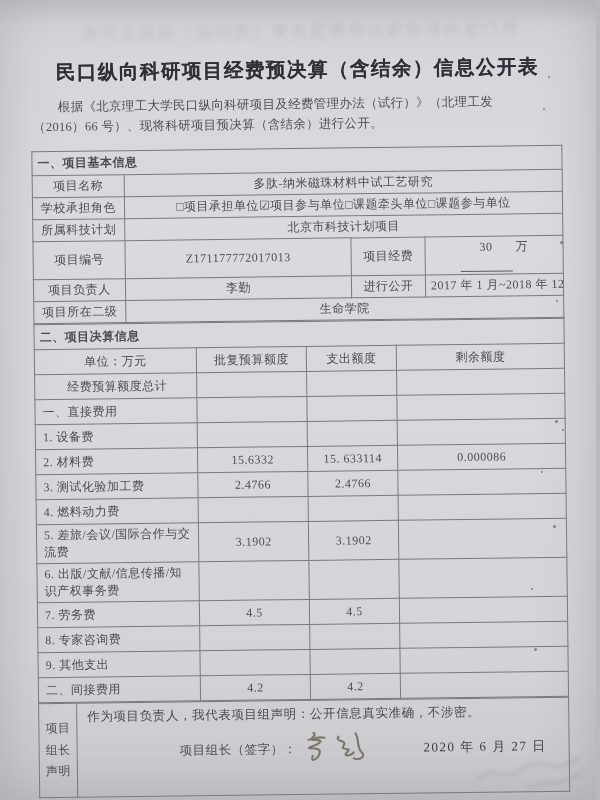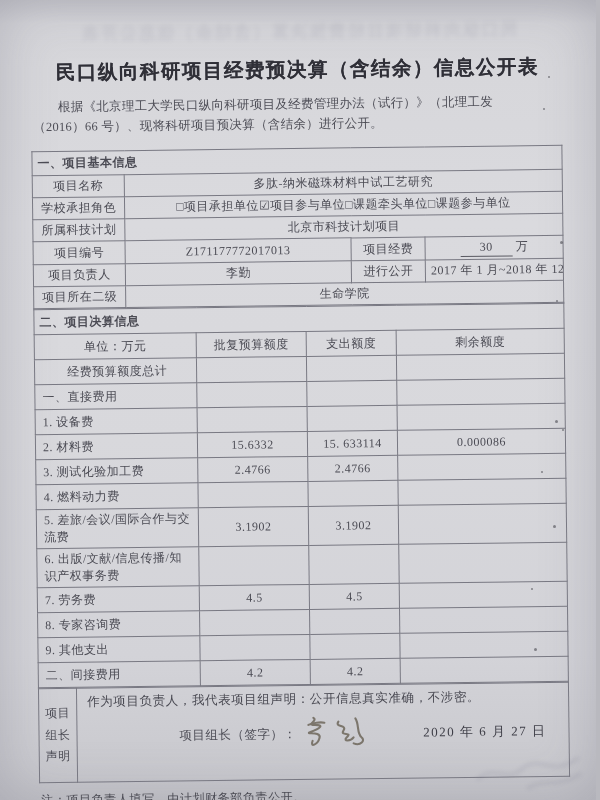--- a/index.html
+++ b/index.html
@@ -34,21 +34,21 @@
   table.t2,table.t3{border-top:0;}
   table.t2 td{height:20px;}
   .sec{font-weight:bold;color:#3b3b43;height:19px;padding-left:7px;letter-spacing:1px;}
   .lbl{text-align:center;color:#50505a;}
   .t2 .lbl{text-align:left;padding-left:7px;}
   .val{text-align:center;color:#55555e;}
   .num{text-align:center;color:#3f3f48;font-family:"Liberation Serif",serif;letter-spacing:.3px;}
   .head td{height:32px;text-align:center;color:#4e4e58;}
   .indent{padding-left:32px !important;}
   .date{font-size:10.5px;white-space:nowrap;letter-spacing:0;padding:2px 2px;}
-  .u{display:inline-block;min-width:52px;text-align:center;border-bottom:1px solid #5a5a62;padding-bottom:1px;}
+  .u{display:inline-block;min-width:52px;text-align:center;border-bottom:1px solid #5a5a62;padding-bottom:16px;}
   .t3 td.side{width:38px;text-align:center;font-size:12px;line-height:1.8;color:#4d4d56;}
   .t3 td.decl{height:84px;vertical-align:top;padding:5px 8px 4px 10px;}
   .statement{font-size:12.5px;letter-spacing:.6px;color:#4a4a53;}
   .signrow{display:flex;align-items:center;margin-top:16px;}
   .signlabel{margin-left:92px;font-size:12.5px;color:#4d4d56;}
   .signature{margin:-12px 0 -10px 2px;flex:0 0 auto;}
   .sigdate{margin-left:auto;margin-right:14px;font-size:13px;color:#3e3e47;letter-spacing:1.5px;white-space:nowrap;}
   .note{margin:9px 0 0 2px;font-size:12px;color:#4a4a53;letter-spacing:.6px;}
   .speck{position:absolute;background:#3c3c44;border-radius:50%;opacity:.55;}
   .bleed-scribble{position:absolute;right:8px;bottom:6px;opacity:.12;filter:blur(2px);}

